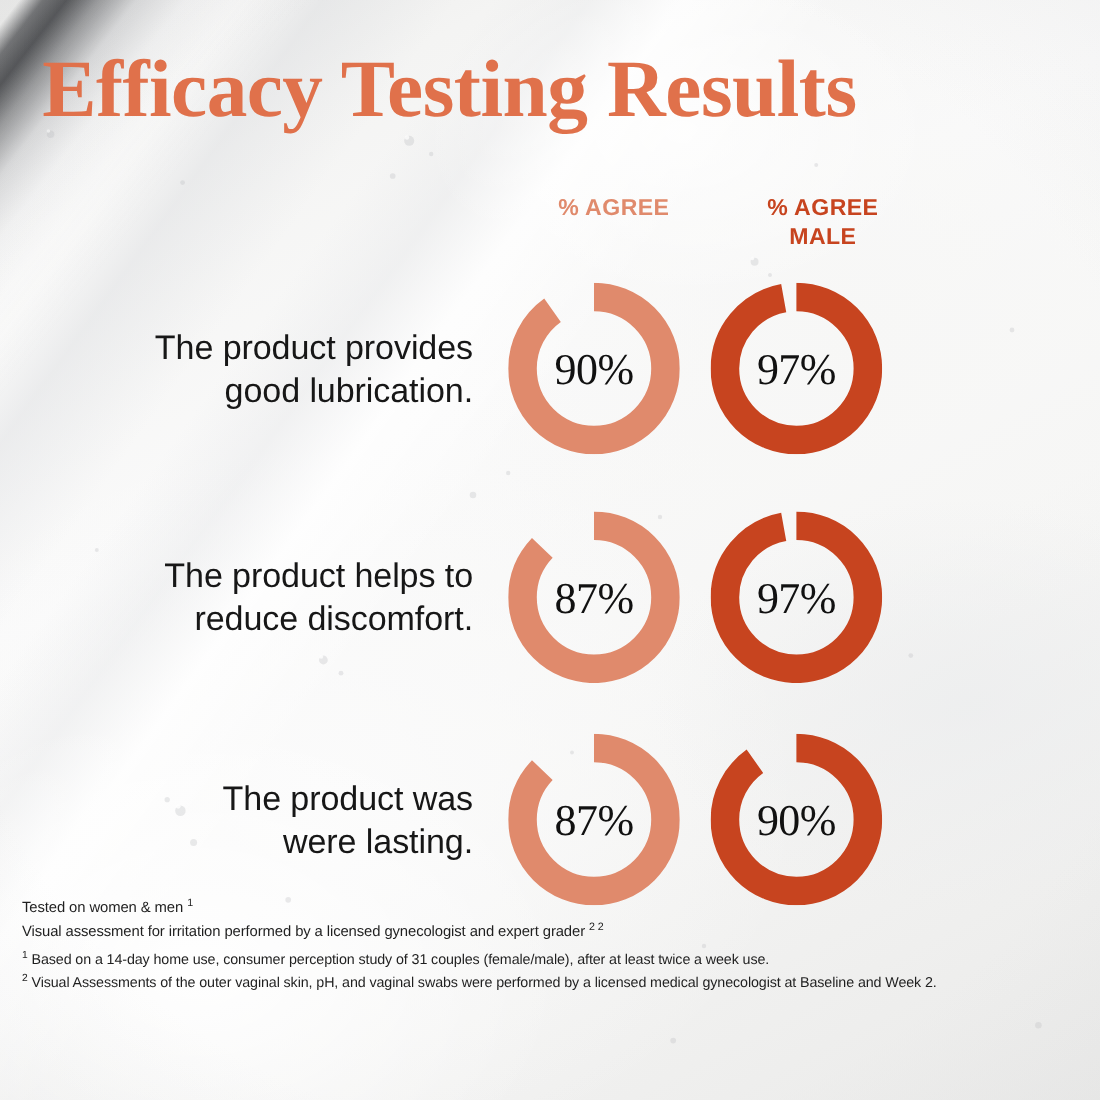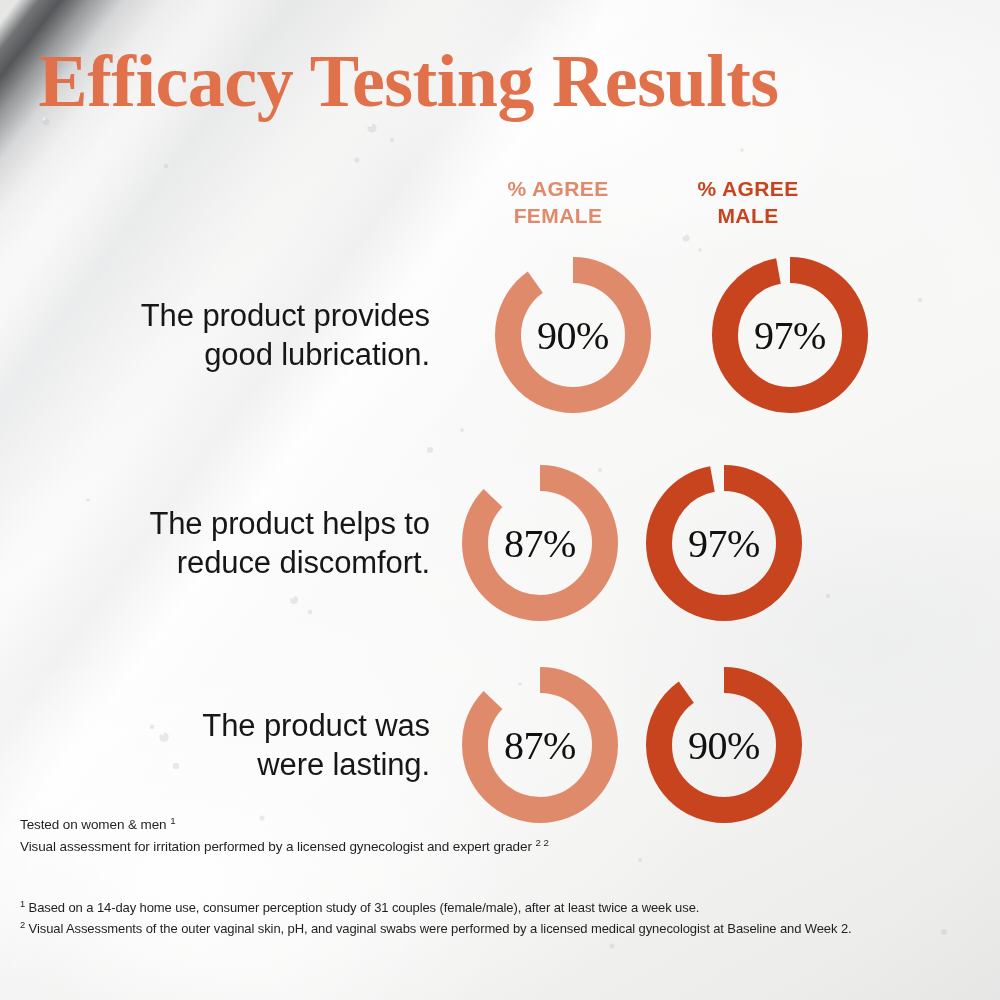--- a/index.html
+++ b/index.html
@@ -115,21 +115,21 @@
 
   
   .row {
     position: absolute;
     left: 0;
     width: 1000px;
     height: 160px;
     display: flex;
     align-items: center;
   }
-  #row-0 { top: 255px; gap: 33px; }
+  #row-0 { top: 255px; }
   #row-1 { top: 463px; }
   #row-2 { top: 665px; }
 
   .statement {
     width: 448px;
     padding-right: 18px;
     box-sizing: border-box;
     text-align: right;
     font-family: "Liberation Sans", sans-serif;
     font-weight: 400;
@@ -177,21 +177,21 @@
     width: 950px;
     font-family: "Liberation Sans", sans-serif;
     color: #1f1f1f;
   }
   .fn-top {
     font-size: 13.5px;
     line-height: 1.62;
     letter-spacing: -0.1px;
   }
   .fn-list {
-    margin-top: 40px;
+    margin-top: 4px;
   }
   .fn-item {
     font-size: 13px;
     line-height: 1.60;
     letter-spacing: -0.1px;
     white-space: nowrap;
   }
   sup {
     font-size: 0.72em;
     vertical-align: super;
@@ -243,21 +243,20 @@
         <circle cx="684" cy="235" r="1.6"></circle>
       </g>
     </svg>
   </div>
   <div class="bg-layer bg-vignette"></div>
 
   <div class="title">Efficacy Testing Results</div>
 
   <div class="col-head" id="col-head-female">
     <span>% AGREE</span>
-    <span class="l2">FEMALE</span>
   </div>
 
   <div class="col-head" id="col-head-male">
     <span>% AGREE</span>
     <span class="l2">MALE</span>
   </div>
 
   <div class="row" id="row-0">
     <div class="statement">
       <span>The product provides</span>

